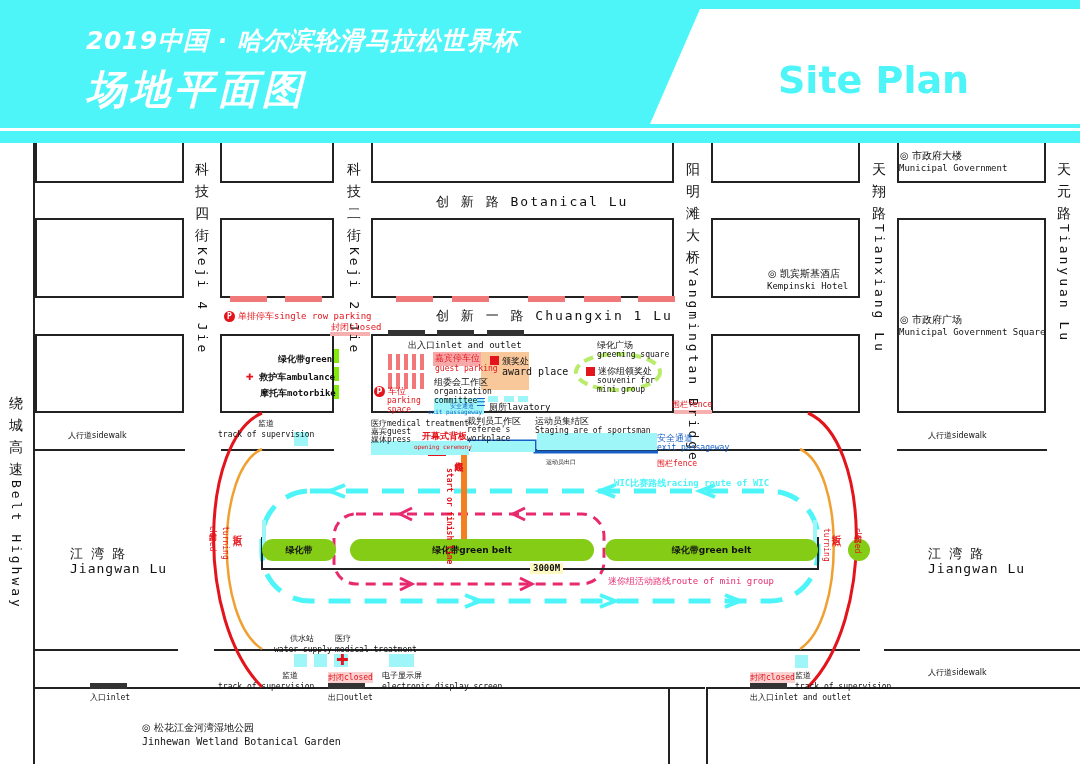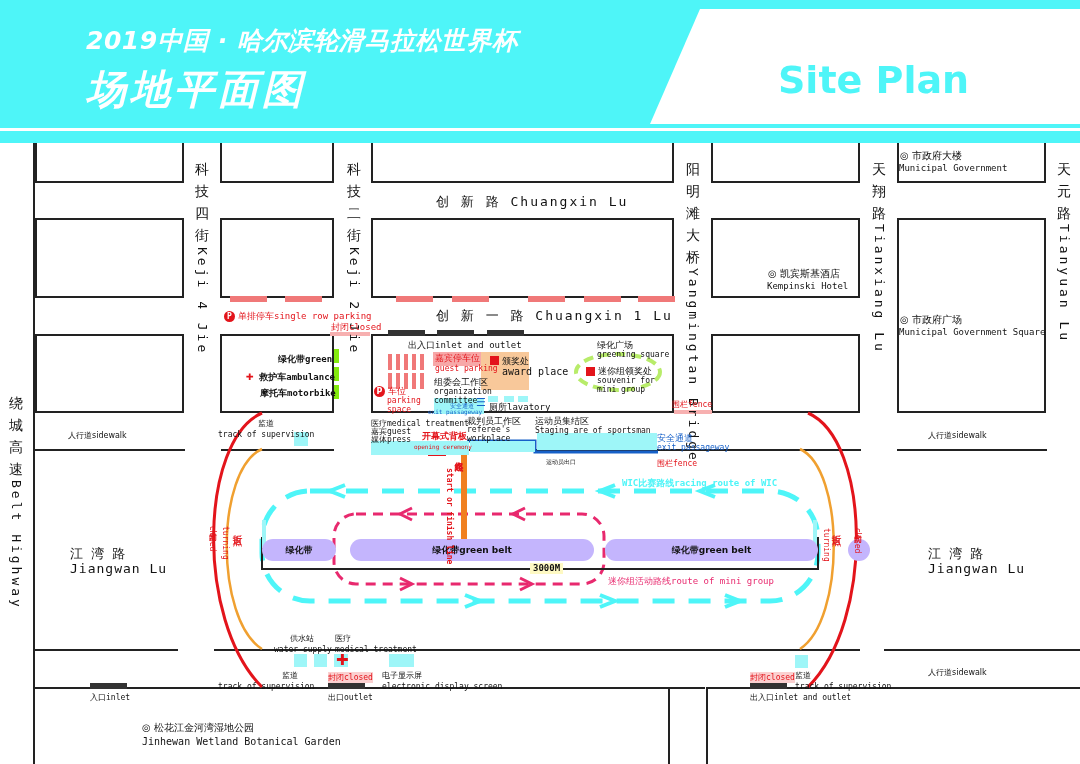--- a/index.html
+++ b/index.html
@@ -16,26 +16,26 @@
   .blk { position:absolute; border:2px solid #222; background:#fff; box-sizing:border-box; }
   .hline { position:absolute; height:2px; background:#222; }
   .vline { position:absolute; width:2px; background:#222; }
   .vert { position:absolute; writing-mode:vertical-rl; font-size:13px; letter-spacing:3px; line-height:16px; }
   .cjk-vert { position:absolute; font-size:14px; line-height:22px; width:16px; text-align:center; }
   .lbl { position:absolute; font-size:9px; white-space:nowrap; line-height:11px; }
   .mono { font-family:"DejaVu Sans Mono", "Liberation Mono", monospace; }
   .red { color:#e3141b; }
   .pink { color:#e8296e; }
   .blue { color:#1660c8; }
-  .cyanT { color:#4ef5f8;margin-left:8px; }
+  .cyanT { color:#4ef5f8; }
   .road-name { position:absolute; font-size:13px; letter-spacing:2px; white-space:nowrap; }
   .pstrip { position:absolute; height:6px; background:#f07878; }
   .dstrip { position:absolute; height:6px; background:#333; }
   .cyanbox { position:absolute; background:#9ef6f8; }
-  .greenbelt { position:absolute; height:22px; background:#c4b5fd; border-radius:11px; font-size:9px; font-weight:bold;
+  .greenbelt { position:absolute; height:22px; background:#84cc16; border-radius:11px; font-size:9px; font-weight:bold;
                display:flex; align-items:center; justify-content:center; }
   .parkbar { position:absolute; width:4px; height:16px; background:#f07878; }
   .pmark { display:inline-block; width:11px; height:11px; border-radius:50%; background:#e3141b; color:#fff; font-size:8px;
            text-align:center; line-height:11px; font-weight:bold; margin-right:3px; vertical-align:middle; }
   svg.overlay { position:absolute; left:0; top:0; }
 </style>
 </head>
 <body>
 
 <div class="abs hdr-band"></div>
@@ -101,21 +101,21 @@
     <div>街</div>
 </div>
 <div class="vert mono" style="left:194px;top:247px">Keji 4 Jie</div>
 <div class="cjk-vert" style="left:346px;top:158px">
   <div>科</div>
     <div>技</div>
     <div>二</div>
     <div>街</div>
 </div>
 <div class="vert mono" style="left:346px;top:247px">Keji 2 Jie</div>
-<div class="road-name mono" style="left:436px;top:193px">创 新 路 Chuangxin Lu</div>
+<div class="road-name mono" style="left:436px;top:193px">创 新 路 Botanical Lu</div>
 <div class="road-name mono" style="left:436px;top:307px">创 新 一 路 Chuangxin 1 Lu</div>
 <div class="cjk-vert" style="left:685px;top:158px">
   <div>阳</div>
     <div>明</div>
     <div>滩</div>
     <div>大</div>
     <div>桥</div>
 </div>
 <div class="vert mono" style="left:685px;top:268px">Yangmingtan Bridge</div>
 <div class="cjk-vert" style="left:871px;top:158px">

